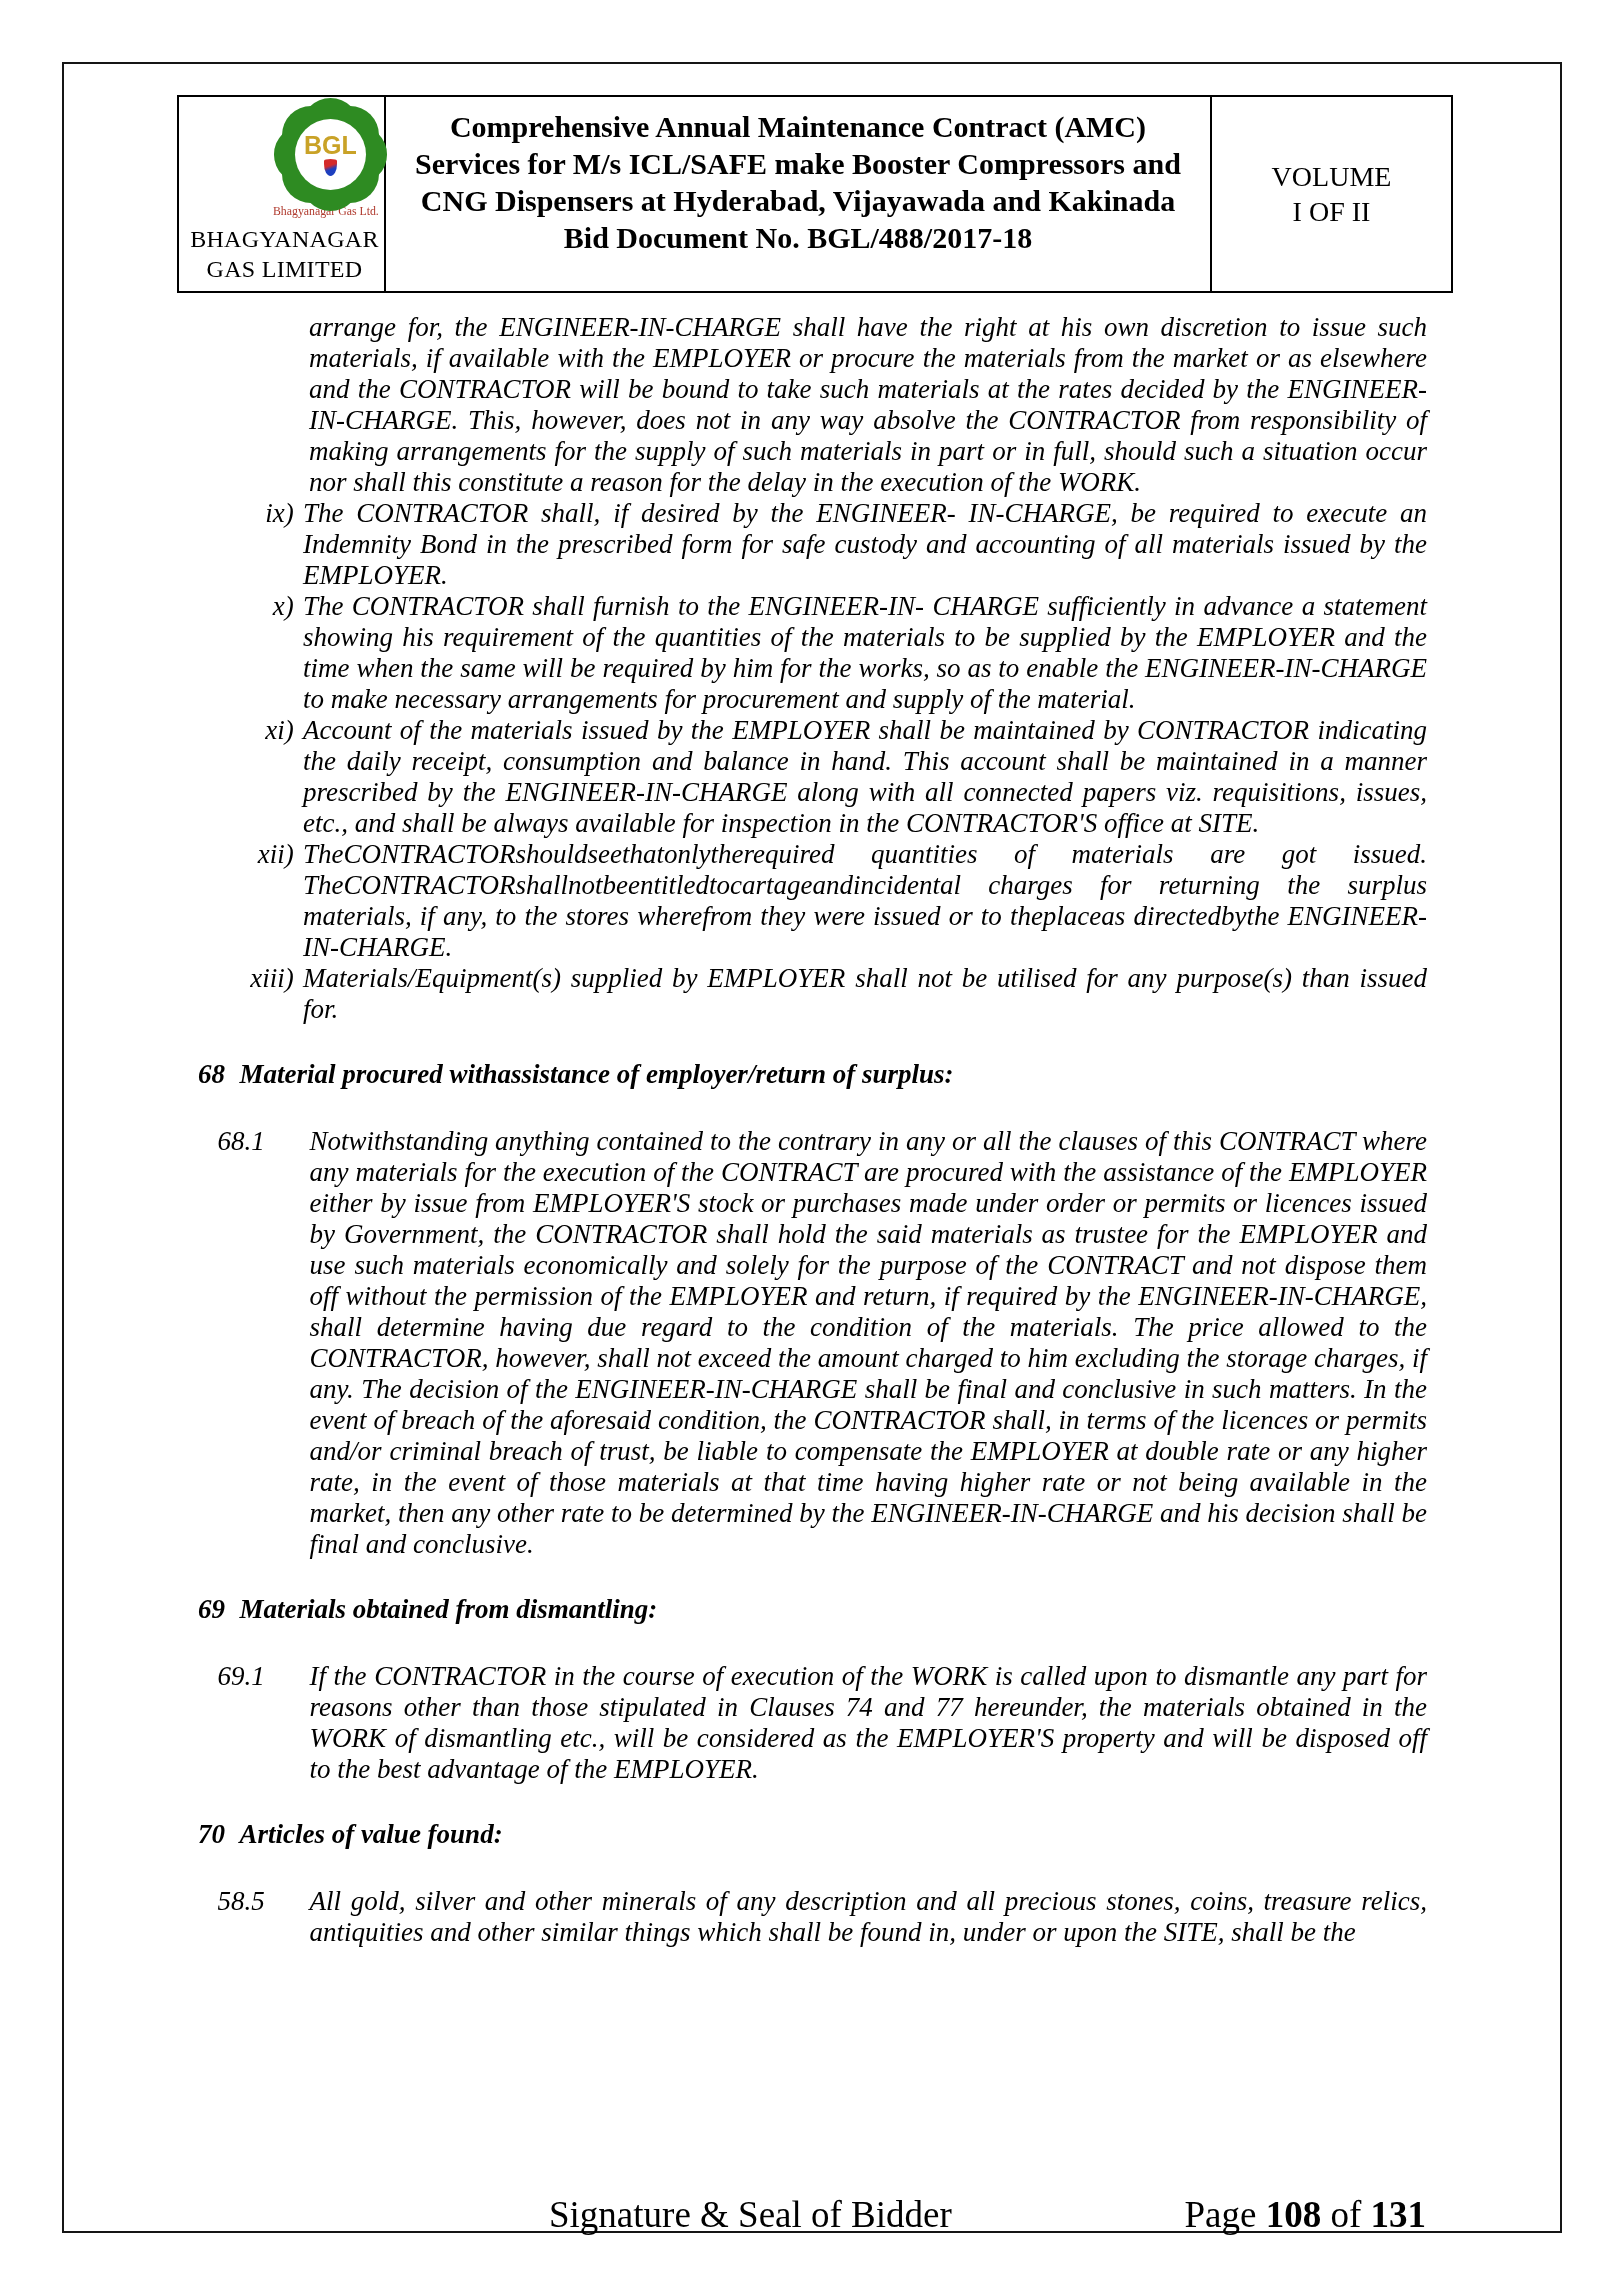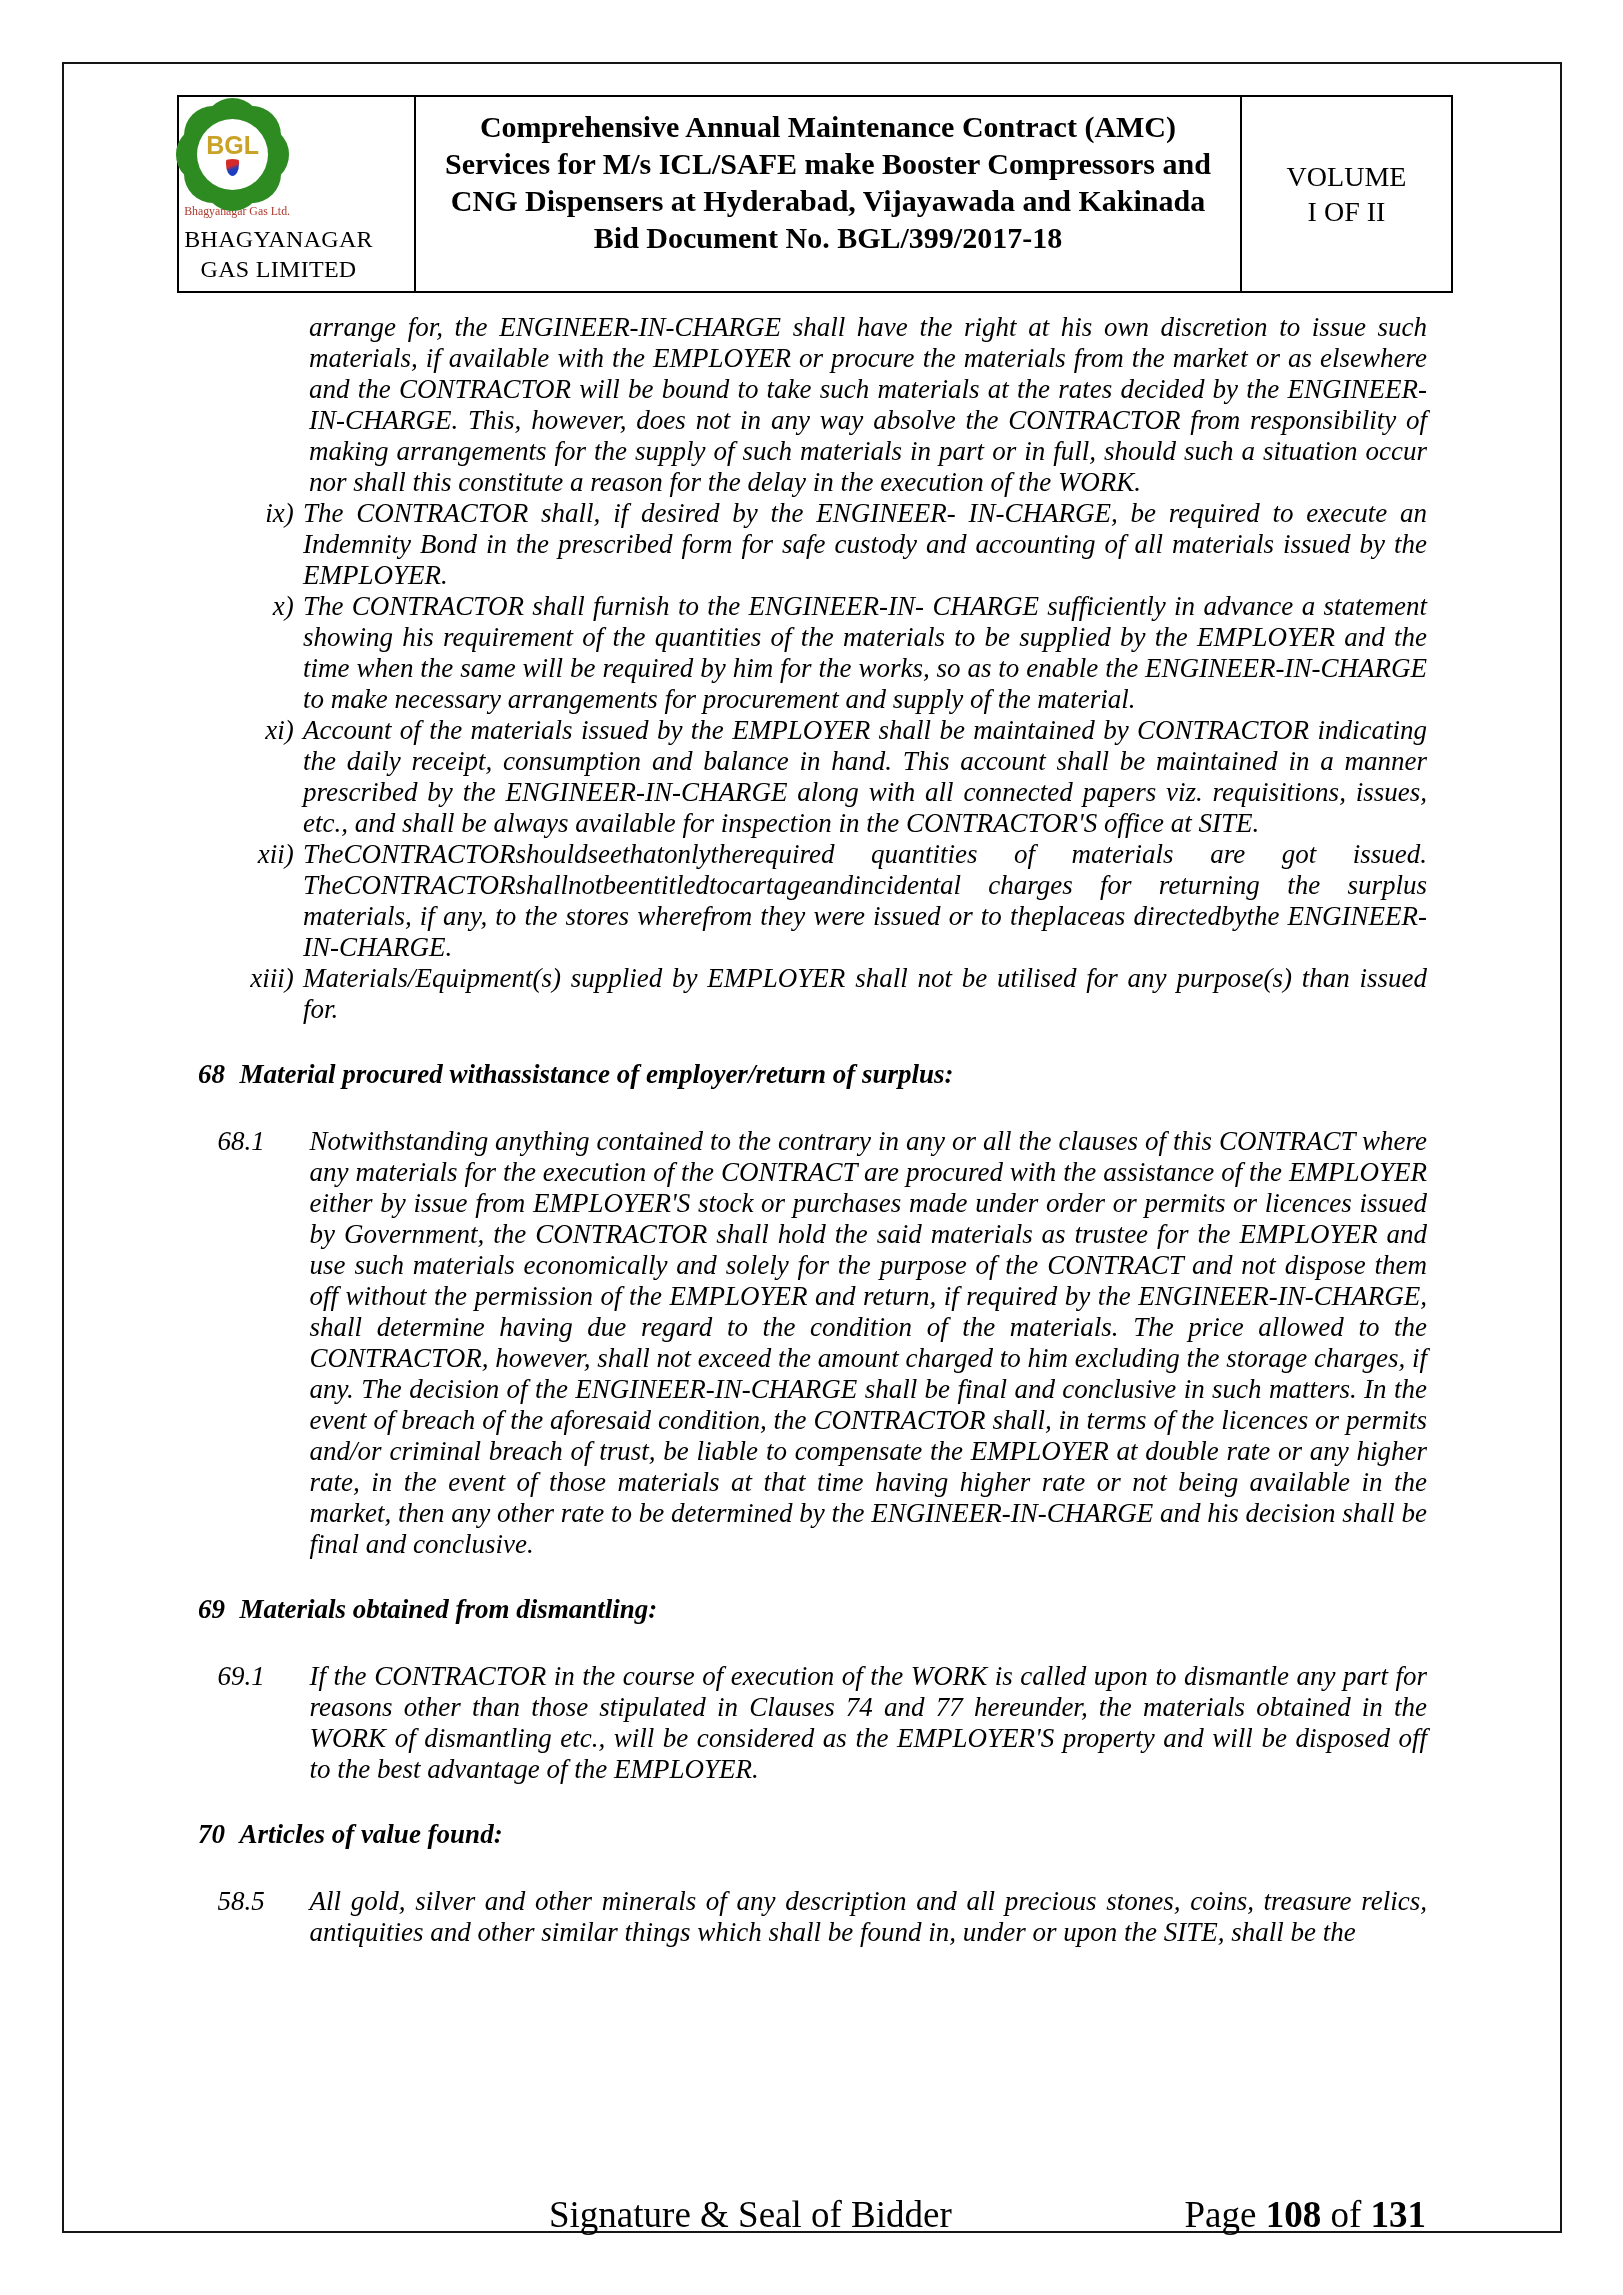--- a/index.html
+++ b/index.html
@@ -11,21 +11,21 @@
 
   .border-frame { position:absolute; left:62px; top:62px; width:1500px; height:2171px;
                   border:2px solid #151515; }
 
   
   .header-table { display:flex; margin:31px 0 0 113px; width:1276px;
                   border:2px solid #000; background:#fff; }
   .hcell { border-right:2px solid #000; }
   .hcell:last-child { border-right:none; }
 
-  .logo-cell { width:237px; display:flex; flex-direction:column; align-items:flex-start;
+  .logo-cell { width:207px; display:flex; flex-direction:column; align-items:flex-end;
                justify-content:center; padding:9.2px 5.2px 6.5px; }
   .gear { width:97px; height:97px; position:relative; margin-bottom:1.3px; }
   .gear::before, .gear::after { content:''; position:absolute; inset:0;
                background:#2e8b22; border-radius:30%; }
   .gear::after { transform:rotate(45deg); }
   .gear-inner { position:absolute; inset:13px; background:#fff; border-radius:50%;
                z-index:2; display:flex; flex-direction:column; align-items:center;
                justify-content:center; }
   .monogram { font-family:"Liberation Sans",sans-serif; font-weight:bold;
                font-size:25px; color:#c9a227; line-height:25px; }
@@ -77,21 +77,21 @@
           </div>
         </div>
         <div class="logo-tagline">Bhagyanagar Gas Ltd.</div>
         <div class="company-name">
           <span>BHAGYANAGAR</span><br>
           <span>GAS LIMITED</span>
         </div>
       </div>
       <div class="hcell title-cell">
         <div class="title-main">Comprehensive Annual Maintenance Contract (AMC) Services for M/s ICL/SAFE make Booster Compressors and CNG Dispensers at Hyderabad, Vijayawada and Kakinada</div>
-        <div class="bid-no">Bid Document No. BGL/399/2017-18</div>
+        <div class="bid-no">Bid Document No. BGL/488/2017-18</div>
       </div>
       <div class="hcell volume-cell">
         <span>VOLUME</span>
         <span>I OF II</span>
       </div>
     </div>
 
     <div class="content">
 
       <p class="intro">arrange for, the ENGINEER-IN-CHARGE shall have the right at his own discretion to issue such materials, if available with the EMPLOYER or procure the materials from the market or as elsewhere and the CONTRACTOR will be bound to take such materials at the rates decided by the ENGINEER-IN-CHARGE. This, however, does not in any way absolve the CONTRACTOR from responsibility of making arrangements for the supply of such materials in part or in full, should such a situation occur nor shall this constitute a reason for the delay in the execution of the WORK.</p>

